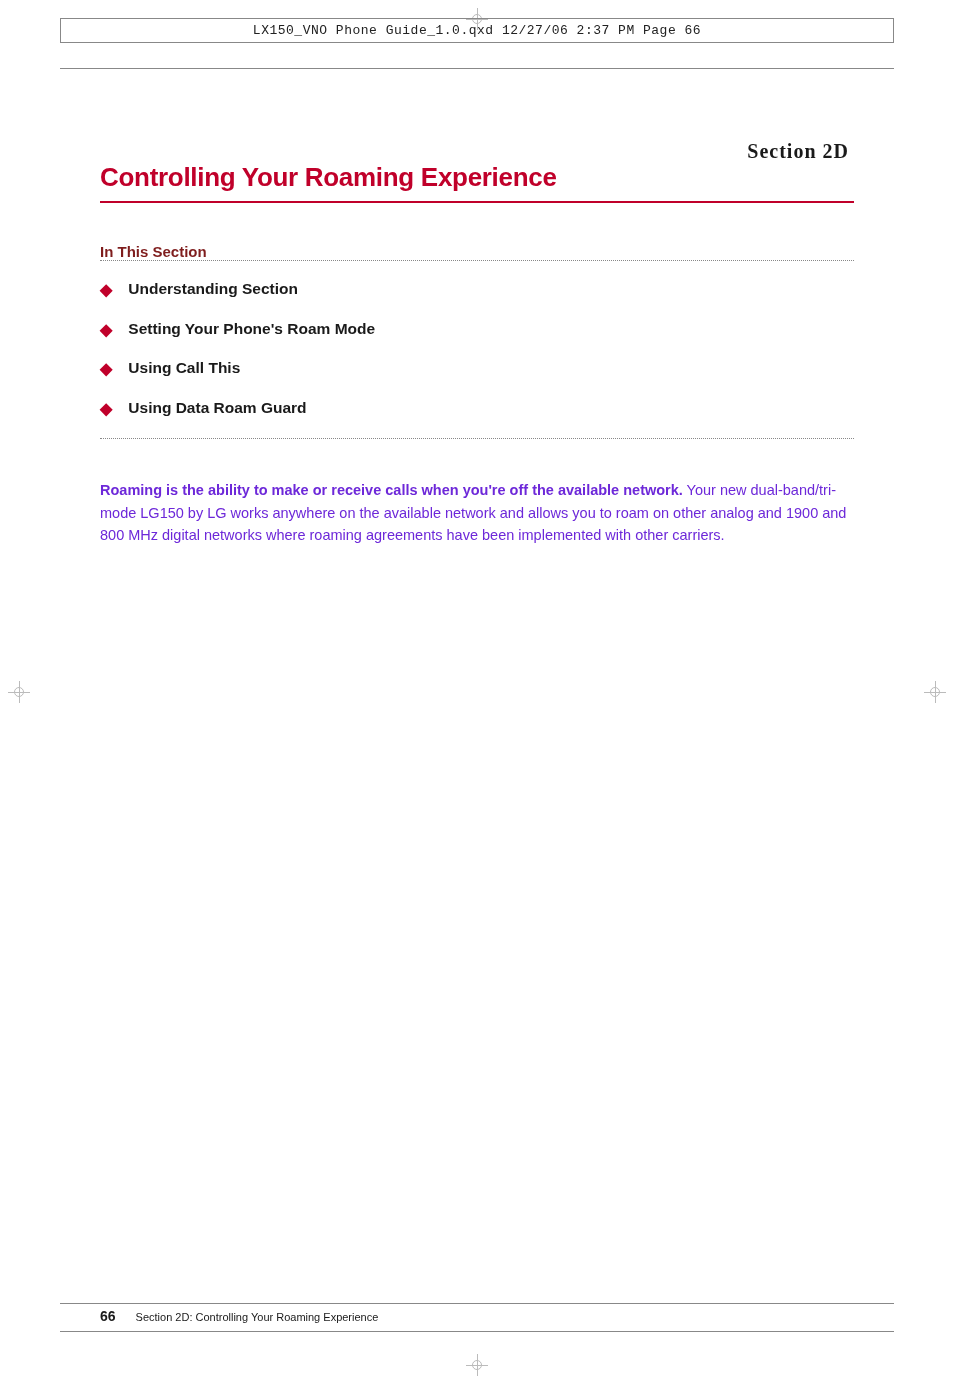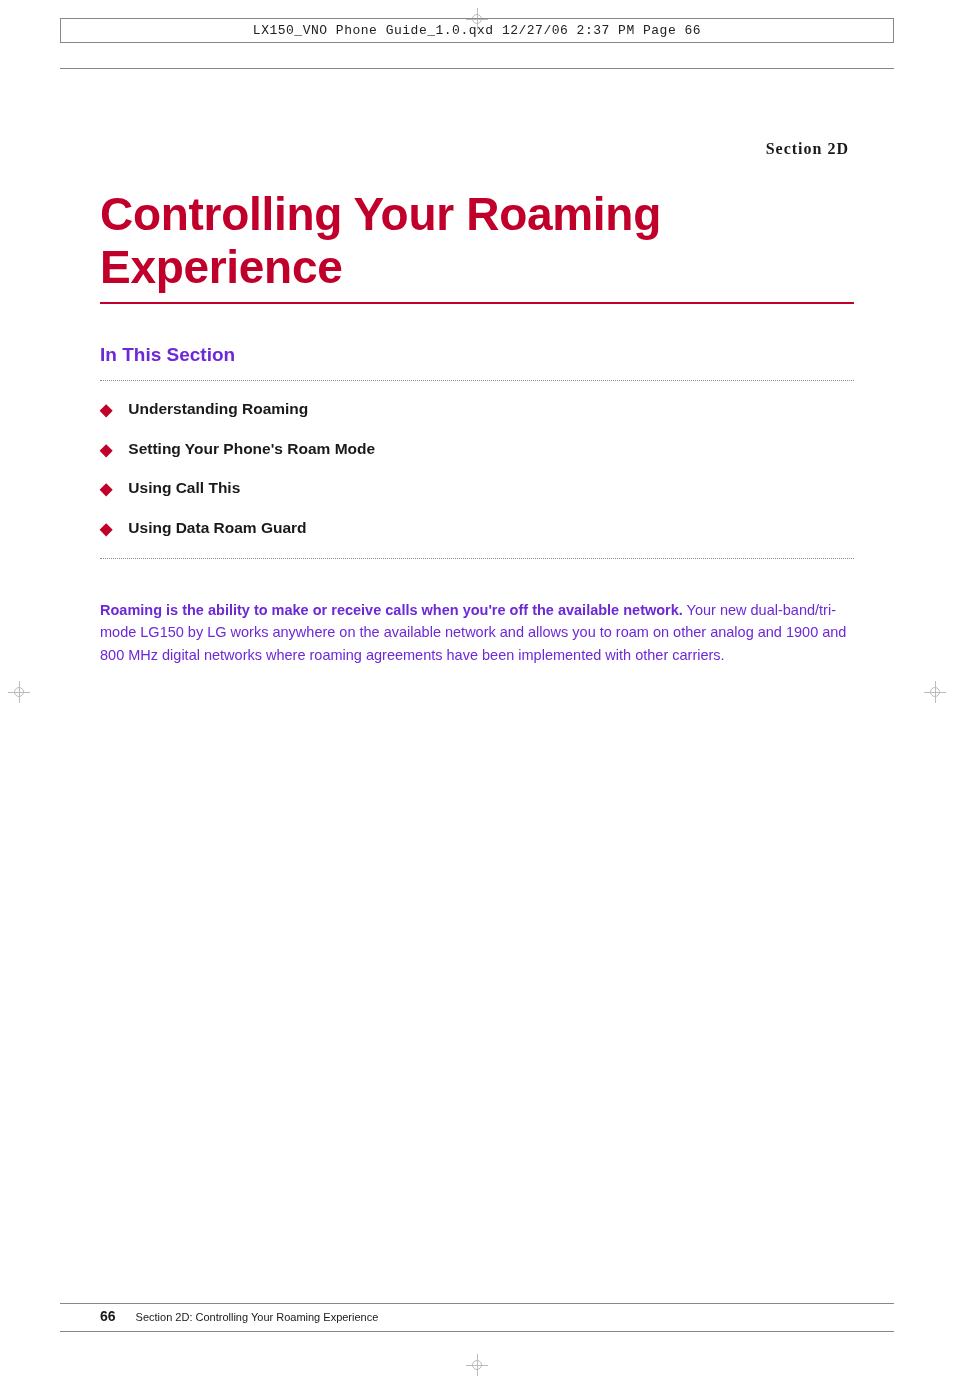--- a/index.html
+++ b/index.html
@@ -51,54 +51,53 @@
     .content {
       position: absolute;
       top: 80px;
       left: 100px;
       right: 100px;
     }
 
     
     .section-label {
       text-align: right;
-      font-size: 16px;
+      font-size: 20px;
       font-weight: bold;
       letter-spacing: 1px;
       color: #1a1a1a;
       margin-top: 60px;
-      margin-bottom: 30px;
       padding-right: 5px;
       font-family: 'Georgia', serif;
     }
 
     
     .page-title {
-      font-size: 46px;
+      font-size: 26px;
       font-weight: bold;
       color: #c0002a;
       margin-bottom: 8px;
       font-family: 'Arial', sans-serif;
       line-height: 1.15;
       letter-spacing: -0.3px;
     }
 
     .title-underline {
       width: 100%;
       height: 2px;
       background: #c0002a;
       margin-bottom: 40px;
     }
 
     
     .section-intro-heading {
-      font-size: 19px;
-      font-weight: bold;
-      color: #6d28d9;
-      margin-bottom: 14px;
+      font-size: 15px;
+      font-weight: bold;
+      color: #7f1d1d;
+      margin-bottom: 0;
       font-family: 'Arial', sans-serif;
     }
 
     .dotted-line {
       width: 100%;
       border: none;
       border-top: 1.5px dotted #888;
       margin-bottom: 18px;
     }
 
@@ -278,21 +277,21 @@
     <div class="page-title">Controlling Your Roaming Experience</div>
     <div class="title-underline"></div>
 
     <div class="section-intro-heading">In This Section</div>
 
     <hr class="dotted-line">
 
     <ul class="bullet-list">
       <li>
         <span class="diamond-icon">◆</span>
-        <span>Understanding Roaming</span>
+        <span>Understanding Section</span>
       </li>
       <li>
         <span class="diamond-icon">◆</span>
         <span>Setting Your Phone's Roam Mode</span>
       </li>
       <li>
         <span class="diamond-icon">◆</span>
         <span>Using Call This</span>
       </li>
       <li>

